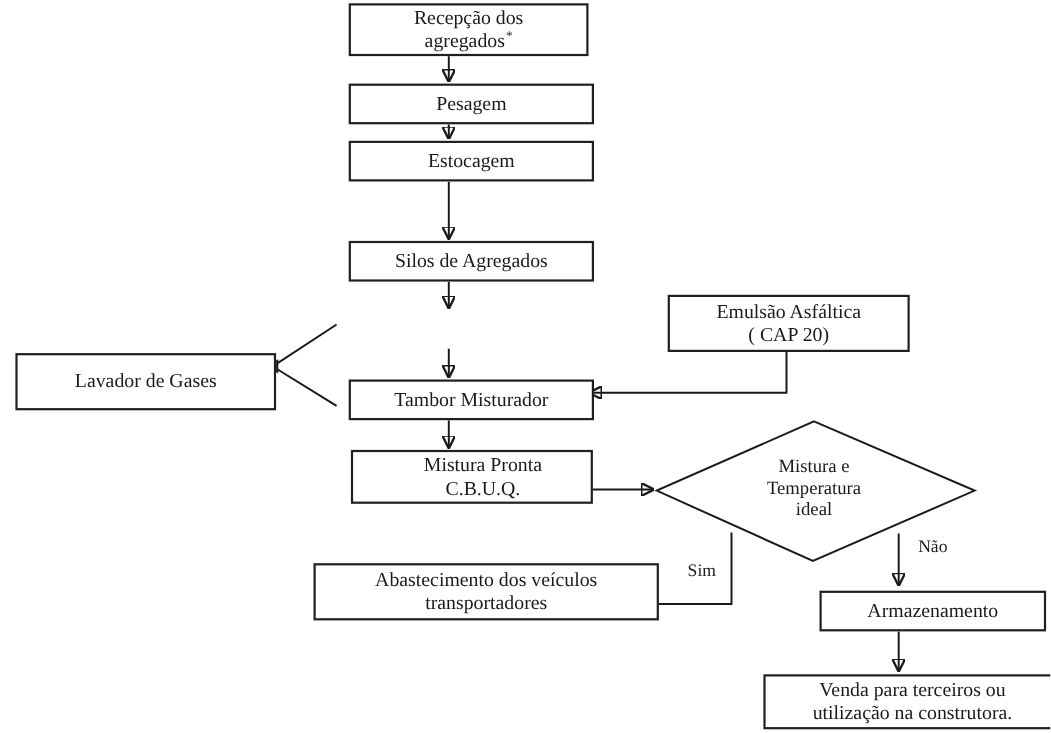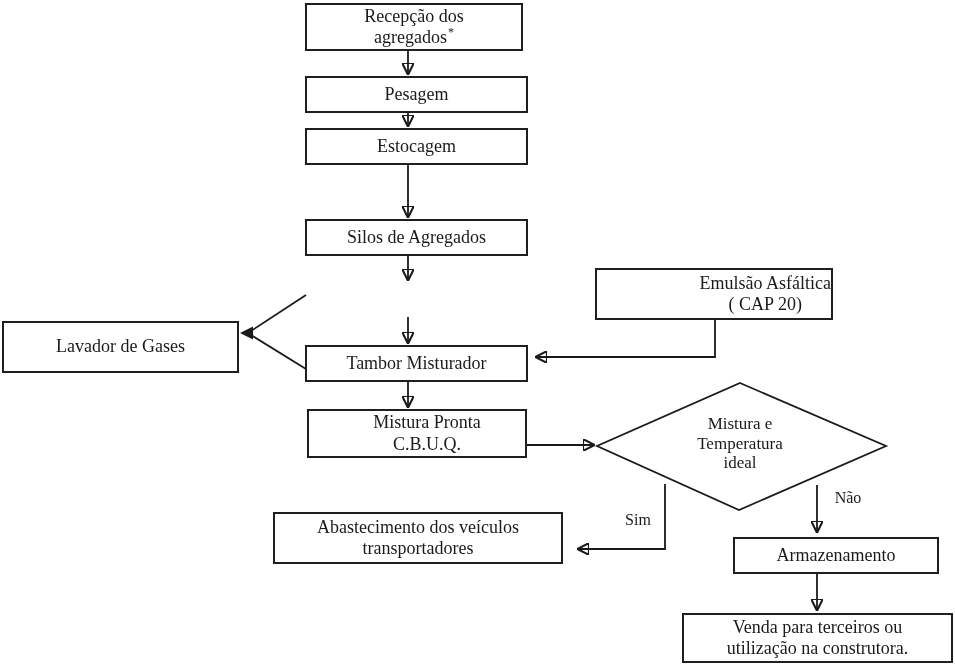--- a/index.html
+++ b/index.html
@@ -28,20 +28,21 @@
     position: absolute;
     box-sizing: border-box;
     border: 2px solid #1f1f1f;
     background: #ffffff;
     display: flex;
     align-items: center;
     justify-content: center;
     text-align: center;
     font-size: 18px;
     line-height: 1.18;
+    margin-left: 12px;
   }
   .box span.lbl, .freelabel, .dlabel { white-space: pre-line; }
   .box sup { font-size: 12px; line-height: 0; margin-left: 1px; }
   .freelabel {
     position: absolute;
     font-size: 16px;
     text-align: center;
   }
   .dlabel {
     position: absolute;
@@ -102,35 +103,35 @@
 
 
   <div class="box" style="left:2px; top:321px; width:237px; height:52px;">
     <span class="lbl">Lavador de Gases</span>
   </div>
 
   <div class="box" style="left:305px; top:345px; width:223px; height:37px;">
     <span class="lbl">Tambor Misturador</span>
   </div>
 
-  <div class="box" style="left:595px; top:268px; width:238px; height:52px;justify-content:flex-end;">
+  <div class="box" style="left:595px; top:268px; width:220px; height:52px;">
     <span class="lbl">Emulsão Asfáltica
 ( CAP 20)</span>
   </div>
 
   <div class="box" style="left:307px; top:409px; width:220px; height:49px;padding-left:20px;">
     <span class="lbl">Mistura Pronta
 C.B.U.Q.</span>
   </div>
 
   <div class="dlabel" style="left:650px; top:414px; width:180px;">Mistura e
 Temperatura
 ideal</div>
 
-  <div class="box" style="left:273px; top:512px; width:290px; height:52px;">
+  <div class="box" style="left:273px; top:512px; width:314px; height:52px;">
     <span class="lbl">Abastecimento dos veículos
 transportadores</span>
   </div>
 
   <div class="box" style="left:733px; top:537px; width:206px; height:37px;">
     <span class="lbl">Armazenamento</span>
   </div>
 
   <div class="box" style="left:682px; top:613px; width:271px; height:50px;">
     <span class="lbl">Venda para terceiros ou

